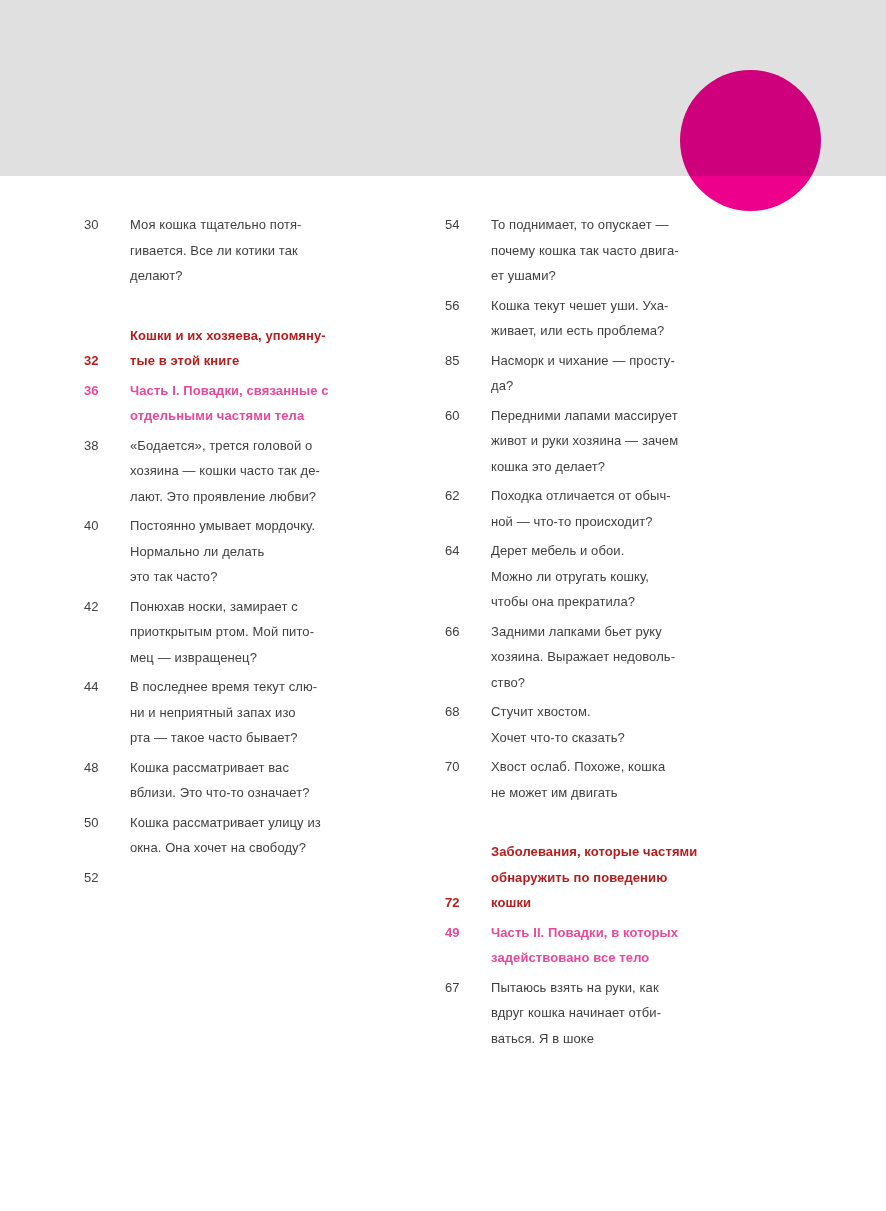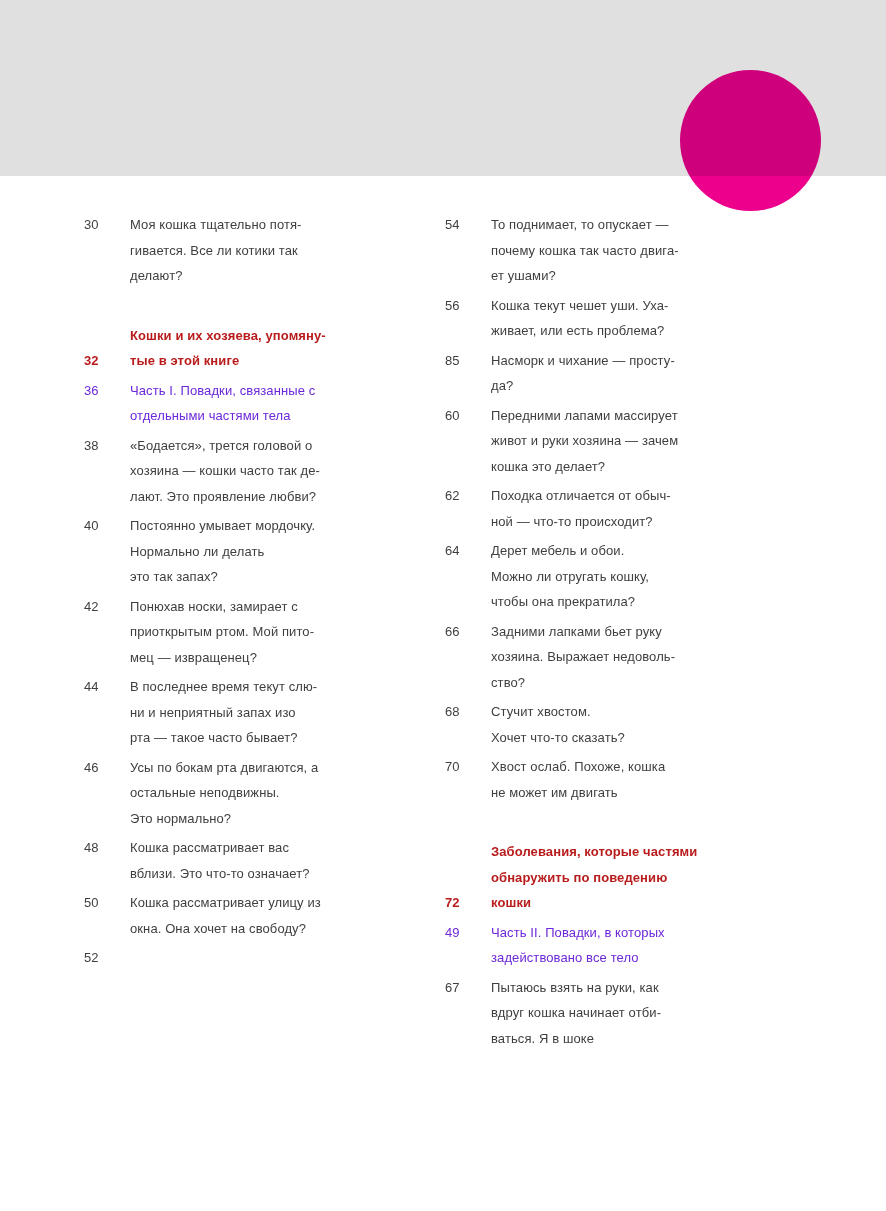--- a/index.html
+++ b/index.html
@@ -60,22 +60,22 @@
   .entry .text {
     flex: 1;
     white-space: pre-line;
   }
   .entry.bold {
     font-weight: bold;
     color: #b91c1c;
     align-items: flex-end;
   }
   .entry.part {
-    font-weight: normal;
-    color: #6d28d9;
+    font-weight: bold;
+    color: #ec4899;
   }
   .gap-before {
     margin-top: 34px;
   }
 </style>
 </head>
 <body>
 
 <div class="page">
   <div class="gray-band"></div>
@@ -103,39 +103,33 @@
       <div class="entry">
         <span class="num">38</span>
         <span class="text">«Бодается», трется головой о
 хозяина — кошки часто так де-
 лают. Это проявление любви?</span>
       </div>
       <div class="entry">
         <span class="num">40</span>
         <span class="text">Постоянно умывает мордочку.
 Нормально ли делать
-это так запах?</span>
+это так часто?</span>
       </div>
       <div class="entry">
         <span class="num">42</span>
         <span class="text">Понюхав носки, замирает с
 приоткрытым ртом. Мой пито-
 мец — извращенец?</span>
       </div>
       <div class="entry">
         <span class="num">44</span>
         <span class="text">В последнее время текут слю-
 ни и неприятный запах изо
 рта — такое часто бывает?</span>
-      </div>
-      <div class="entry">
-        <span class="num">46</span>
-        <span class="text">Усы по бокам рта двигаются, а
-остальные неподвижны.
-Это нормально?</span>
       </div>
       <div class="entry">
         <span class="num">48</span>
         <span class="text">Кошка рассматривает вас
 вблизи. Это что-то означает?</span>
       </div>
       <div class="entry">
         <span class="num">50</span>
         <span class="text">Кошка рассматривает улицу из
 окна. Она хочет на свободу?</span>

